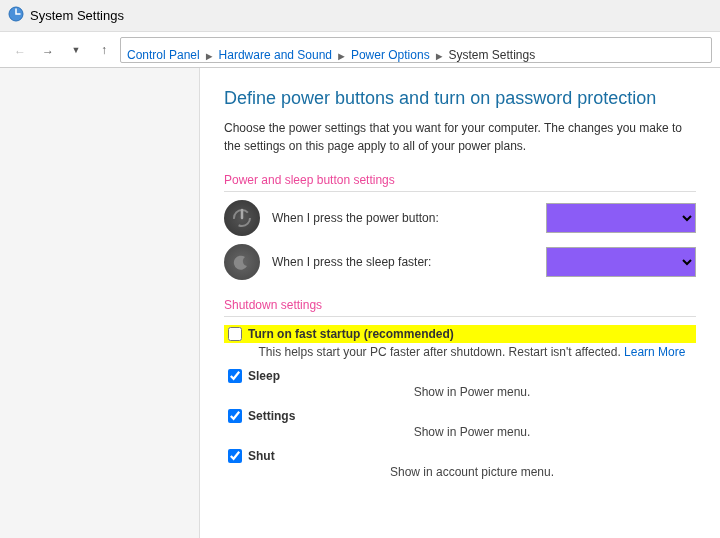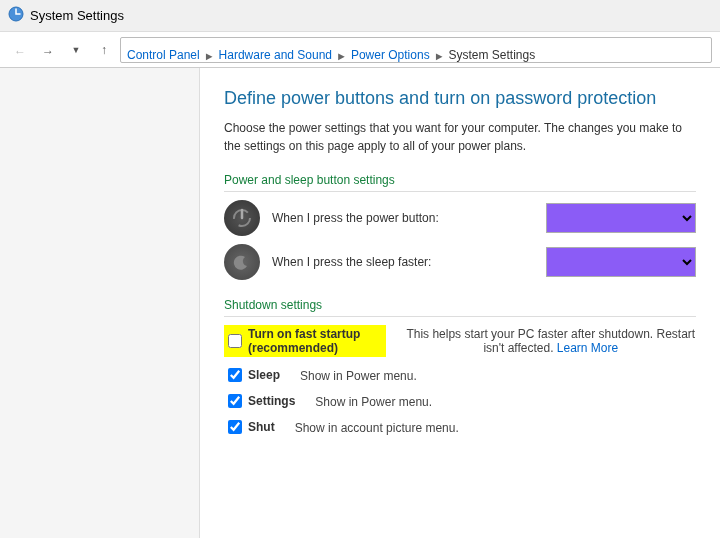--- a/index.html
+++ b/index.html
@@ -104,21 +104,21 @@
     .page-description {
       font-size: 12px;
       color: #333;
       line-height: 1.5;
       margin-bottom: 18px;
       max-width: 460px;
     }
 
     .section-header {
       font-size: 12px;
-      color: #15803d;
+      color: #ec4899;
       margin-bottom: 8px;
       padding-bottom: 4px;
       border-bottom: 1px solid #ddd;
     }
 
     
     .button-settings {
       margin-bottom: 18px;
     }
 
@@ -165,21 +165,21 @@
       appearance: auto;
     }
 
     
     .shutdown-section {
       margin-top: 4px;
     }
 
     .shutdown-item {
       display: flex;
-      flex-direction: row;
+      flex-direction: column;
       margin-bottom: 10px;
       padding-left: 4px;
     }
 
     .checkbox-row {
       display: flex;
       align-items: center;
       gap: 6px;
     }
 

